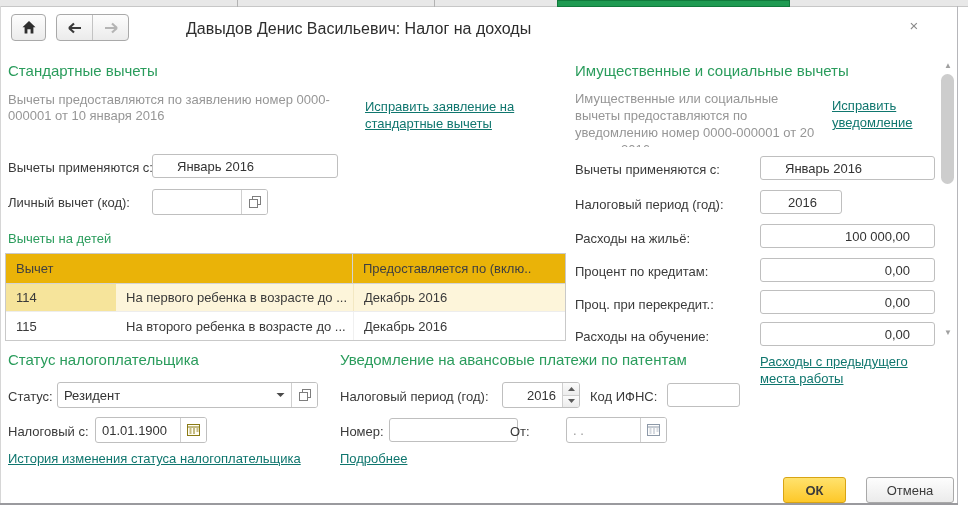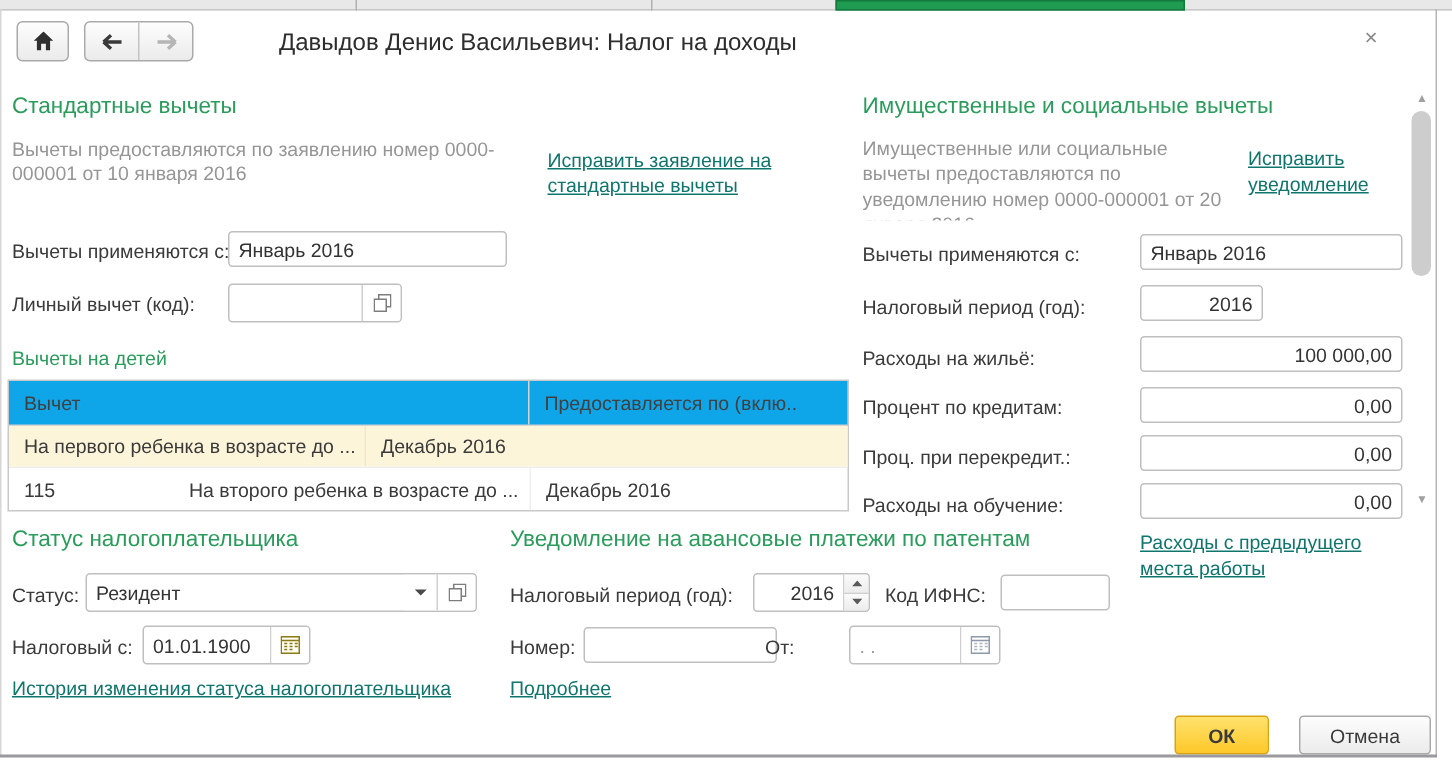--- a/index.html
+++ b/index.html
@@ -30,21 +30,21 @@
                font-size:15px; color:#8a8a8a; cursor:pointer; }
 
   
   .h-green { position:absolute; color:#2a9c5c; font-size:15px; white-space:nowrap; }
   .h-green-sm { position:absolute; color:#2a9c5c; font-size:13px; white-space:nowrap; }
   .lbl { position:absolute; color:#3a3a3a; white-space:nowrap; }
   .desc { position:absolute; color:#969696; line-height:16px; }
   .link { position:absolute; color:#0f766e; text-decoration:underline; line-height:17px; cursor:pointer; }
 
   
-  .fld { position:absolute; height:24px; border:1px solid #bfbfbf; border-radius:3px; padding:0 6px;
+  .fld { position:absolute; height:24px; border:1px solid #bfbfbf; border-radius:3px; padding:0 24px;
          font-family:"Liberation Sans", sans-serif; font-size:13px; color:#333; background:#fff; outline:none; }
   .fld.num { text-align:right; }
   .grp { position:absolute; display:flex; height:26px; border:1px solid #bfbfbf; border-radius:3px; background:#fff; overflow:hidden; align-items:stretch; }
   .grp input { border:none; outline:none; min-width:0; flex:1; padding:0 6px; font-family:"Liberation Sans", sans-serif; font-size:13px; color:#333; background:transparent; }
   .grp input.num { text-align:right; }
   .grp input.ph-gray::placeholder { color:#9a9a9a; opacity:1; }
   .grp-btn { display:flex; align-items:center; justify-content:center; cursor:pointer; background:#fff; }
   .grp-sep { width:1px; background:#cfcfcf; }
   .dd-btn { width:22px; }
   .choose-btn { width:25px; }
@@ -58,21 +58,21 @@
   .sd-desc { left:8px; top:92px; width:340px; }
   .sd-fix-link { left:365px; top:98px; width:175px; }
   .sd-applied-lbl { left:8px; top:160px; }
   .sd-applied { left:152px; top:154px; width:186px; }
   .sd-personal-lbl { left:8px; top:195px; }
   .sd-personal-grp { left:152px; top:189px; width:116px; }
   .sd-children { left:8px; top:231px; }
 
   
   .tbl { position:absolute; left:5px; top:253px; width:561px; background:#fff; border:1px solid #c9c9c9; }
-  .tbl-head { display:flex; height:30px; background:#0ea5e9; border-bottom:1px solid #d4d4d4; color:#404040; align-items:center; }
+  .tbl-head { display:flex; height:30px; background:#eab308; border-bottom:1px solid #d4d4d4; color:#404040; align-items:center; }
   .th1 { width:347px; height:100%; display:flex; align-items:center; padding-left:10px; border-right:1px solid #d4d4d4; }
   .th2 { flex:1; padding-left:10px; white-space:nowrap; overflow:hidden; }
   .tbl-row { display:flex; height:28px; border-bottom:1px solid #ededed; cursor:pointer; }
   .tbl-row:last-child { border-bottom:none; }
   .td { display:flex; align-items:center; padding-left:10px; overflow:hidden; white-space:nowrap; }
   .td-code { width:110px; }
   .td-name { width:237px; }
   .td-until { flex:1; border-left:1px solid #f0f0f0; }
   .row-selected .td-code { background:#f6e49b; }
   .row-selected .td-name, .row-selected .td-until { background:#fdf5da; border-left-color:#f3e8c2; }
@@ -184,20 +184,21 @@
   </div>
 
   <div class="h-green-sm sd-children">Вычеты на детей</div>
 
   <div class="tbl">
     <div class="tbl-head">
       <div class="th1">Вычет</div>
       <div class="th2">Предоставляется по (вклю..</div>
     </div>
     <div class="tbl-row row-selected">
+      <div class="td td-code">114</div>
       <div class="td td-name">На первого ребенка в возрасте до ...</div>
       <div class="td td-until">Декабрь 2016</div>
     </div>
     <div class="tbl-row">
       <div class="td td-code">115</div>
       <div class="td td-name">На второго ребенка в возрасте до ...</div>
       <div class="td td-until">Декабрь 2016</div>
     </div>
   </div>
 

